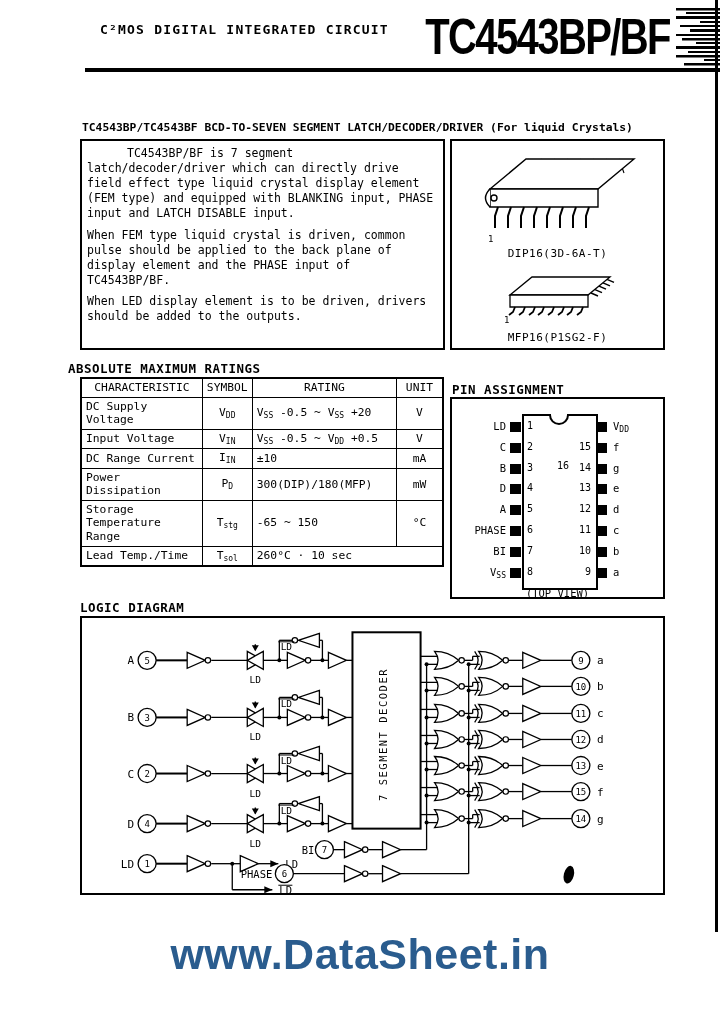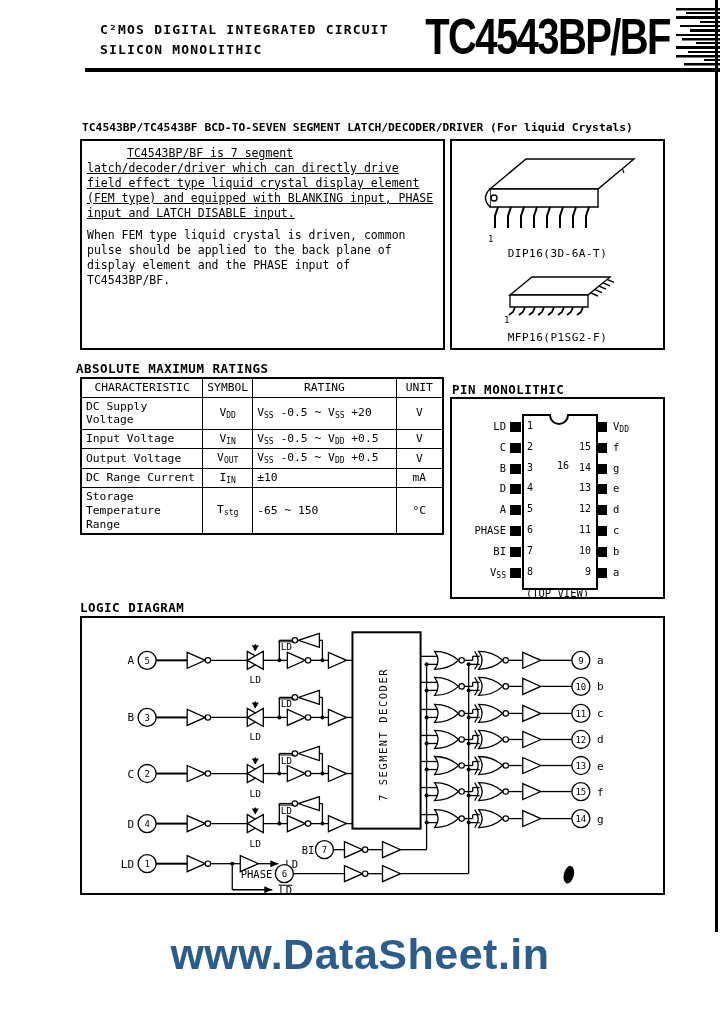--- a/index.html
+++ b/index.html
@@ -12,28 +12,28 @@
                font-size:50px;transform:scaleX(0.8);transform-origin:right top;letter-spacing:-2px;}
   #hdr-rule{left:85px;right:0;top:68px;height:4px;background:#000;}
   #barcode{right:0;top:8px;}
   #page-edge-line{left:715px;top:0;width:3px;height:932px;background:#000;}
   
   #title-line{left:82px;top:121px;font-size:11.3px;font-weight:bold;white-space:nowrap;}
   
   #desc-box{left:80px;top:139px;width:365px;height:211px;border:2px solid #000;box-sizing:border-box;
             padding:5px 5px;font-size:11.5px;line-height:1.3;}
   #desc-box p{margin:0 0 7px 0;}
-  #desc-box p.indent{text-indent:40px;text-decoration:underline;}
+  #desc-box p.indent{text-indent:40px;}
   
   #pkg-box{left:450px;top:139px;width:215px;height:211px;border:2px solid #000;box-sizing:border-box;}
   .pkg-art{position:absolute;}
   .pkg-cap{position:absolute;left:0;right:0;text-align:center;font-size:11px;letter-spacing:0.5px;}
   
   #amr-heading,#pin-heading,#logic-heading{font-size:12.5px;font-weight:bold;letter-spacing:0.5px;}
-  #amr-heading{left:76px;top:361px;}
+  #amr-heading{left:68px;top:361px;}
   #ratings-table{left:80px;top:377px;width:364px;border-collapse:collapse;border:2px solid #000;
                  font-size:11.3px;}
   #ratings-table td,#ratings-table th{border:1.5px solid #000;padding:2px 4px;font-weight:normal;line-height:1.2;}
   #ratings-table th{text-align:center;}
   .c-char{white-space:pre-line;text-align:left;}
   .c-sym,.c-unit{text-align:center;}
   .c-rat{text-align:left;}
   .c-rat.left{text-align:left;padding-left:8px;margin-left:42px;}
   .sub{font-size:8px;vertical-align:-2px;}
   
@@ -74,31 +74,31 @@
         <rect x="0" y="38" width="44" height="3"></rect>
       <rect x="12" y="43" width="32" height="2"></rect>
         <rect x="0" y="47" width="44" height="2.5"></rect>
       <rect x="28" y="51" width="16" height="2"></rect>
         <rect x="8" y="55" width="36" height="2.5"></rect>
     </g>
   </svg>
 
   <div id="hdr-text" class="abs">
     <div>C²MOS DIGITAL INTEGRATED CIRCUIT</div>
-    <div>SILICON MONOLITHIC</div>
   </div>
   <div id="part-number" class="abs">TC4543BP/BF</div>
   <div id="hdr-rule" class="abs"></div>
   <div id="page-edge-line" class="abs"></div>
 
   <div id="title-line" class="abs">TC4543BP/TC4543BF BCD-TO-SEVEN SEGMENT LATCH/DECODER/DRIVER (For liquid Crystals)</div>
 
   <div id="desc-box" class="abs">
     <p class="indent">TC4543BP/BF is 7 segment latch/decoder/driver which can directly drive field effect type liquid crystal display element (FEM type) and equipped with BLANKING input, PHASE input and LATCH DISABLE input.</p>
     <p>When FEM type liquid crystal is driven, common pulse should be applied to the back plane of display element and the PHASE input of TC4543BP/BF.</p>
+    <p>When LED display element is to be driven, drivers should be added to the outputs.</p>
   </div>
 
   <div id="pkg-box" class="abs">
     <svg class="pkg-art" style="left:16px;top:6px;" width="180" height="100" viewBox="0 0 180 100">
       <g fill="none" stroke="#000" stroke-width="1.4">
         <path d="M60,12 l5,14 M73,12 l5,14 M86,12 l5,14 M99,12 l5,14 M112,12 l5,14 M125,12 l5,14 M138,12 l5,14 M151,12 l5,14" stroke-width="1.1"></path>
         <path d="M22,42 L58,12 L166,12 L130,42 Z" fill="#fff"></path>
         <path d="M22,42 L130,42 L130,60 L22,60 Z" fill="#fff"></path>
         <path d="M22,42 Q13,51 22,60" fill="#fff"></path>
         <circle cx="26" cy="51" r="3"></circle>
@@ -142,42 +142,47 @@
           <td class="c-rat left"><span>V</span><span class="sub">SS</span><span> -0.5 ~ V</span><span class="sub">SS</span><span> +20</span></td>
           <td class="c-unit">V</td>
         </tr>
         <tr>
           <td class="c-char">Input Voltage</td>
           <td class="c-sym"><span>V</span><span class="sub">IN</span></td>
           <td class="c-rat left"><span>V</span><span class="sub">SS</span><span> -0.5 ~ V</span><span class="sub">DD</span><span> +0.5</span></td>
           <td class="c-unit">V</td>
         </tr>
         <tr>
-          <td class="c-char">Output Voltage</td>
-          <td class="c-sym"><span>V</span><span class="sub">OUT</span></td>
-          <td class="c-rat left"><span>V</span><span class="sub">SS</span><span> -0.5 ~ V</span><span class="sub">DD</span><span> +0.5</span></td>
-          <td class="c-unit">V</td>
-        </tr>
-        <tr>
           <td class="c-char">DC Range Current</td>
           <td class="c-sym"><span>I</span><span class="sub">IN</span></td>
           <td class="c-rat"><span>±10</span></td>
           <td class="c-unit">mA</td>
+        </tr>
+        <tr>
+          <td class="c-char">Power Dissipation</td>
+          <td class="c-sym"><span>P</span><span class="sub">D</span></td>
+          <td class="c-rat"><span>300(DIP)/180(MFP)</span></td>
+          <td class="c-unit">mW</td>
         </tr>
         <tr>
           <td class="c-char">Storage
 Temperature Range</td>
           <td class="c-sym"><span>T</span><span class="sub">stg</span></td>
           <td class="c-rat"><span>-65 ~ 150</span></td>
           <td class="c-unit">°C</td>
         </tr>
+        <tr>
+          <td class="c-char">Lead Temp./Time</td>
+          <td class="c-sym"><span>T</span><span class="sub">sol</span></td>
+          <td class="c-rat" colspan="2"><span>260°C · 10 sec</span></td>
+        </tr>
       </tbody>
   </table>
 
-  <div id="pin-heading" class="abs">PIN MONOLITHIC</div>
+  <div id="pin-heading" class="abs">PIN ASSIGNMENT</div>
   <div id="pin-box" class="abs">
     <div id="dip-body"></div>
     <div id="dip-notch"></div>
     <div id="pin-rows">
         <div class="pin-sq" style="left: 58px; top: 23px;"></div>
         <div class="pin-num" style="left: 75px; top: 21px;">1</div>
         <div class="pin-lbl" style="left: 0px; top: 21px; width: 54px; text-align: right;"><span>LD</span></div>
         <div class="pin-sq" style="left: 144px; top: 23px;"></div>
         <div class="pin-num" style="left: 105px; top: 21px; width: 26px; text-align: left; margin-top: 40px;">16</div>
         <div class="pin-lbl" style="left: 161px; top: 21px;"><span>V</span><span class="sub">DD</span></div>

